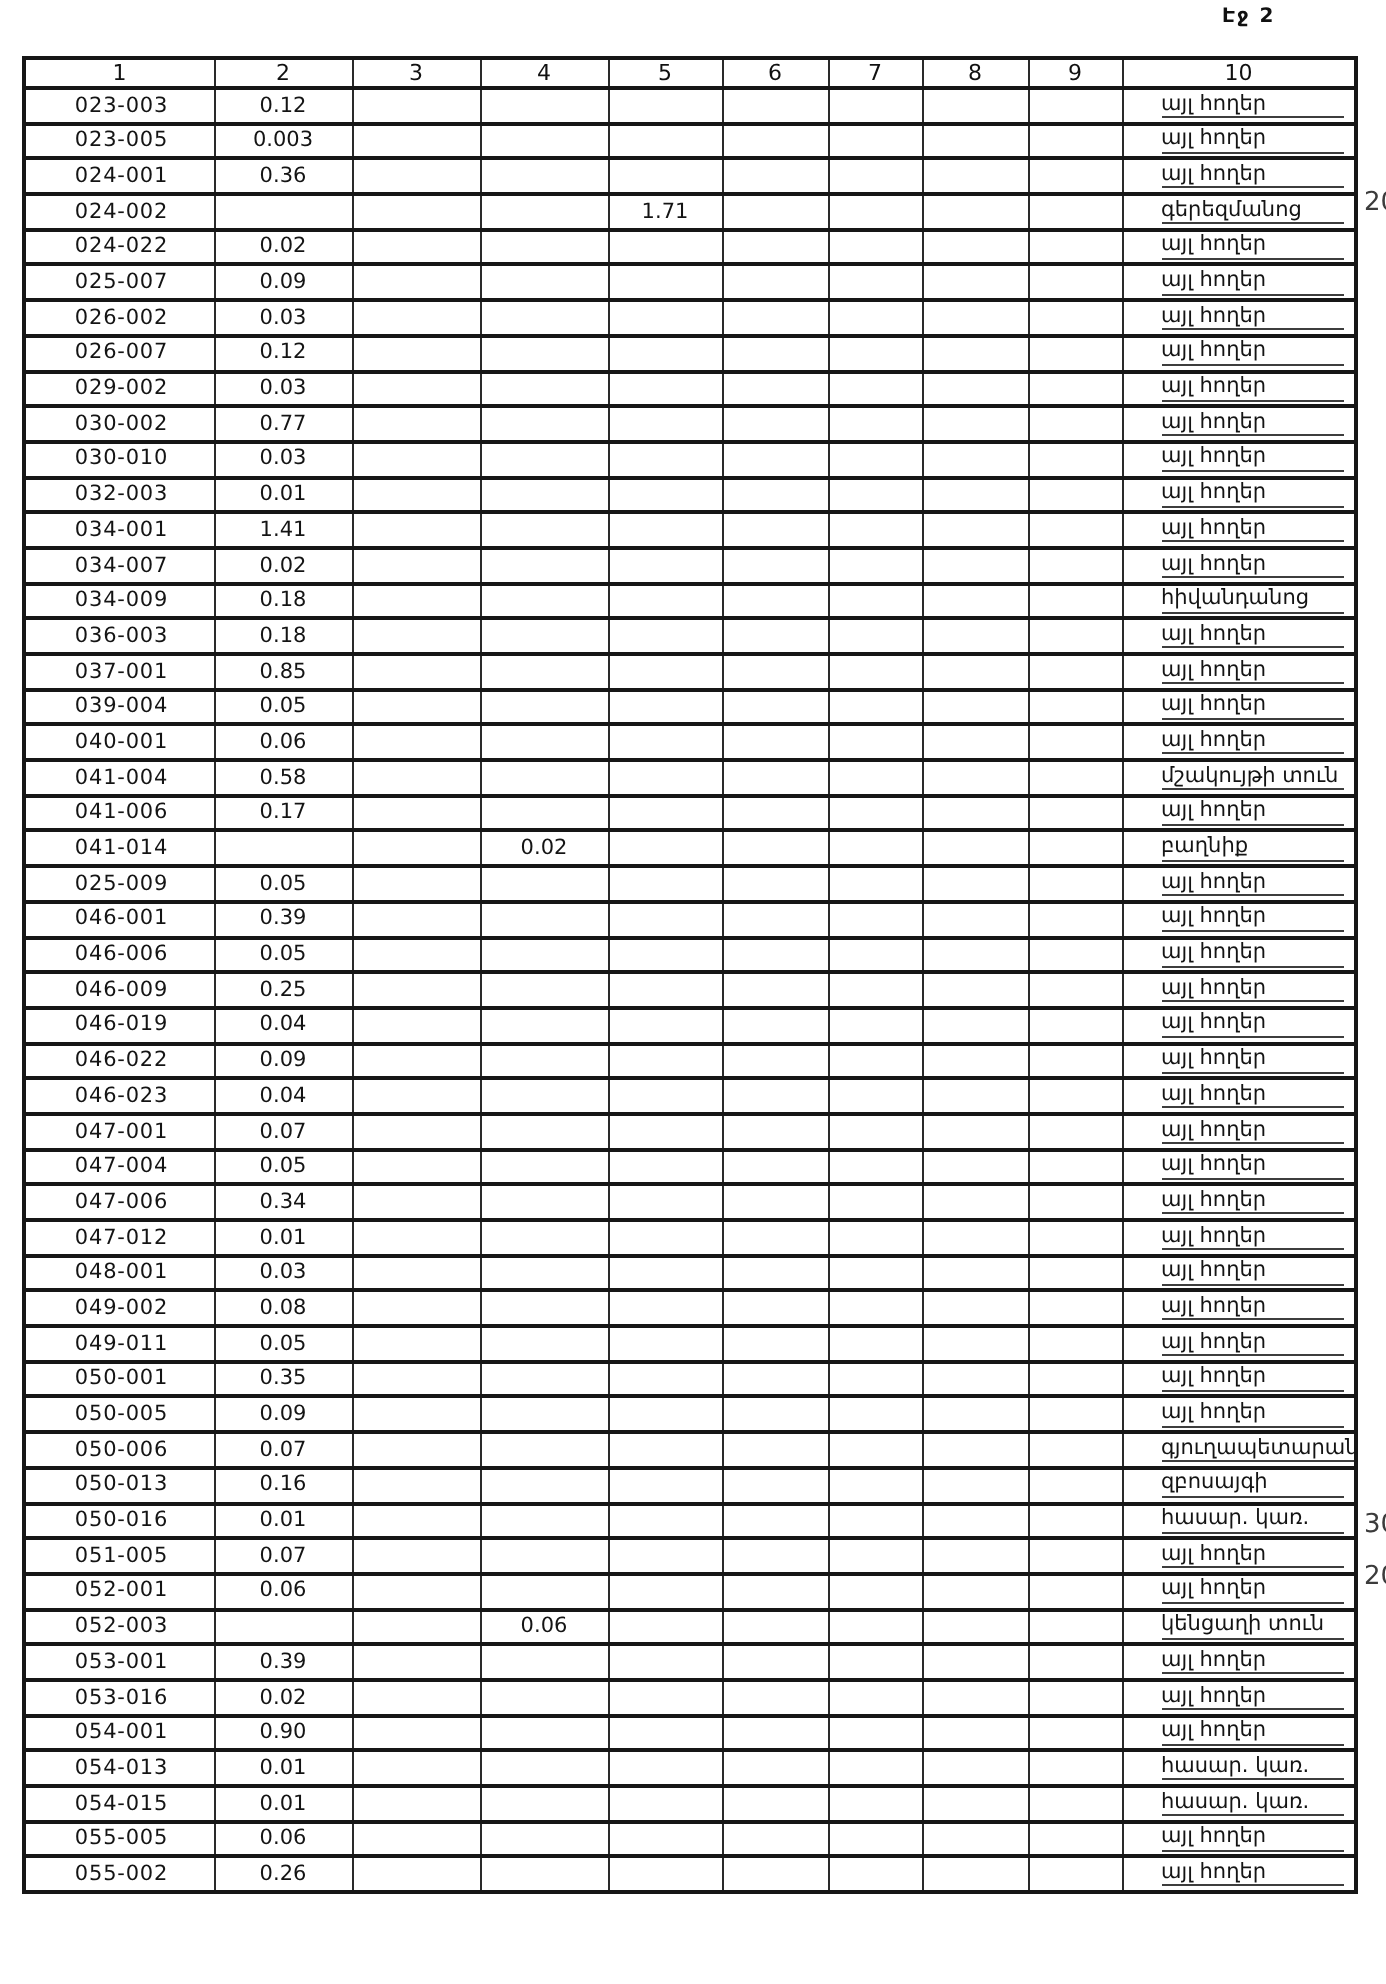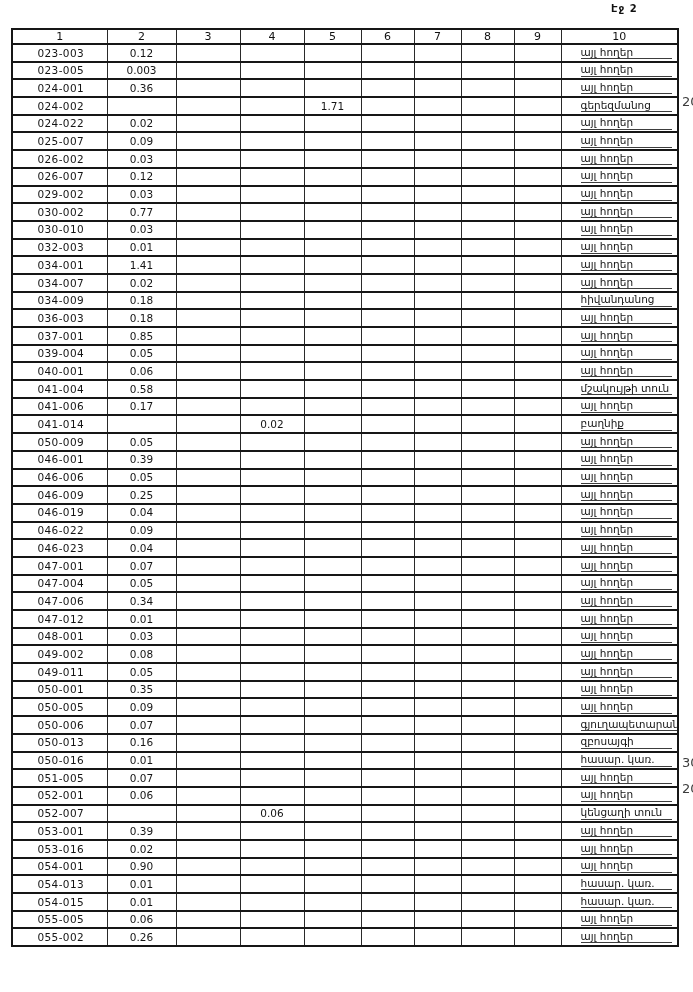--- a/index.html
+++ b/index.html
@@ -383,21 +383,21 @@
         <td class="c3"></td>
         <td class="c4">0.02</td>
         <td class="c5"></td>
         <td class="c6"></td>
         <td class="c7"></td>
         <td class="c8"></td>
         <td class="c9"></td>
         <td class="c10"><span class="u">բաղնիք</span></td>
       </tr>
       <tr>
-        <td class="c1">050-009</td>
+        <td class="c1">025-009</td>
         <td class="c2">0.05</td>
         <td class="c3"></td>
         <td class="c4"></td>
         <td class="c5"></td>
         <td class="c6"></td>
         <td class="c7"></td>
         <td class="c8"></td>
         <td class="c9"></td>
         <td class="c10"><span class="u">այլ հողեր</span></td>
       </tr>
@@ -635,21 +635,21 @@
         <td class="c3"></td>
         <td class="c4"></td>
         <td class="c5"></td>
         <td class="c6"></td>
         <td class="c7"></td>
         <td class="c8"></td>
         <td class="c9"></td>
         <td class="c10"><span class="u">այլ հողեր</span></td>
       </tr>
       <tr>
-        <td class="c1">052-007</td>
+        <td class="c1">052-003</td>
         <td class="c2"></td>
         <td class="c3"></td>
         <td class="c4">0.06</td>
         <td class="c5"></td>
         <td class="c6"></td>
         <td class="c7"></td>
         <td class="c8"></td>
         <td class="c9"></td>
         <td class="c10"><span class="u">կենցաղի տուն</span></td>
       </tr>

